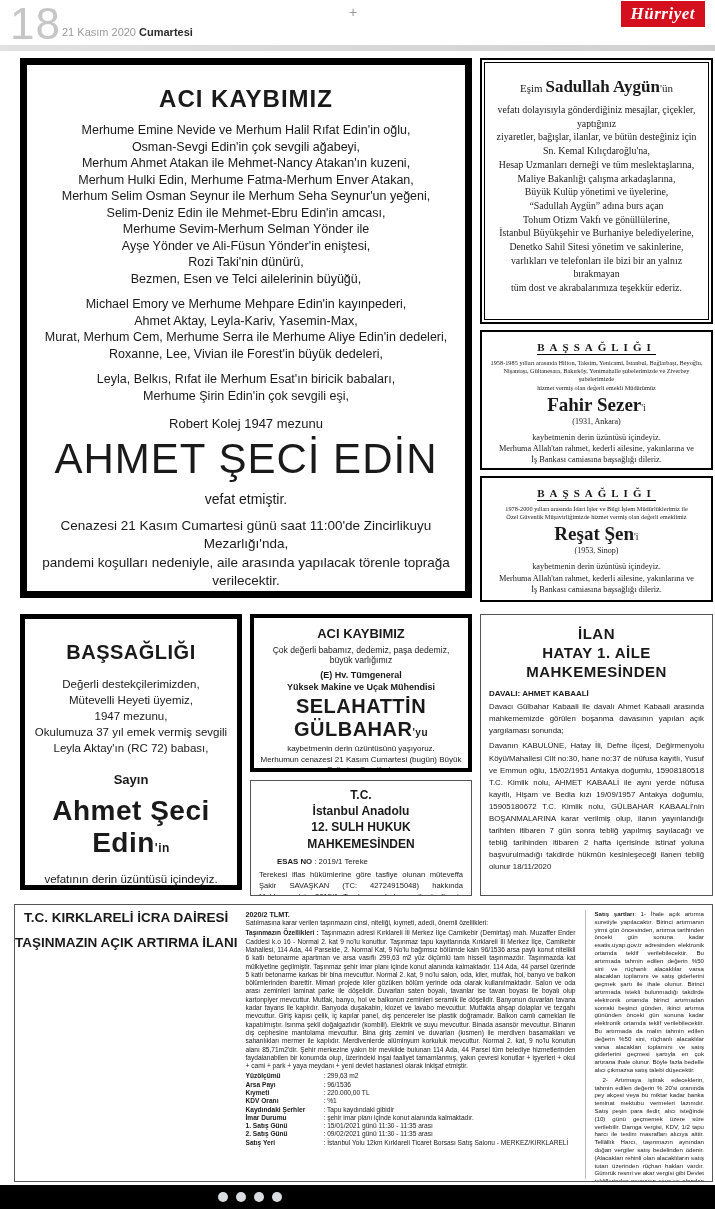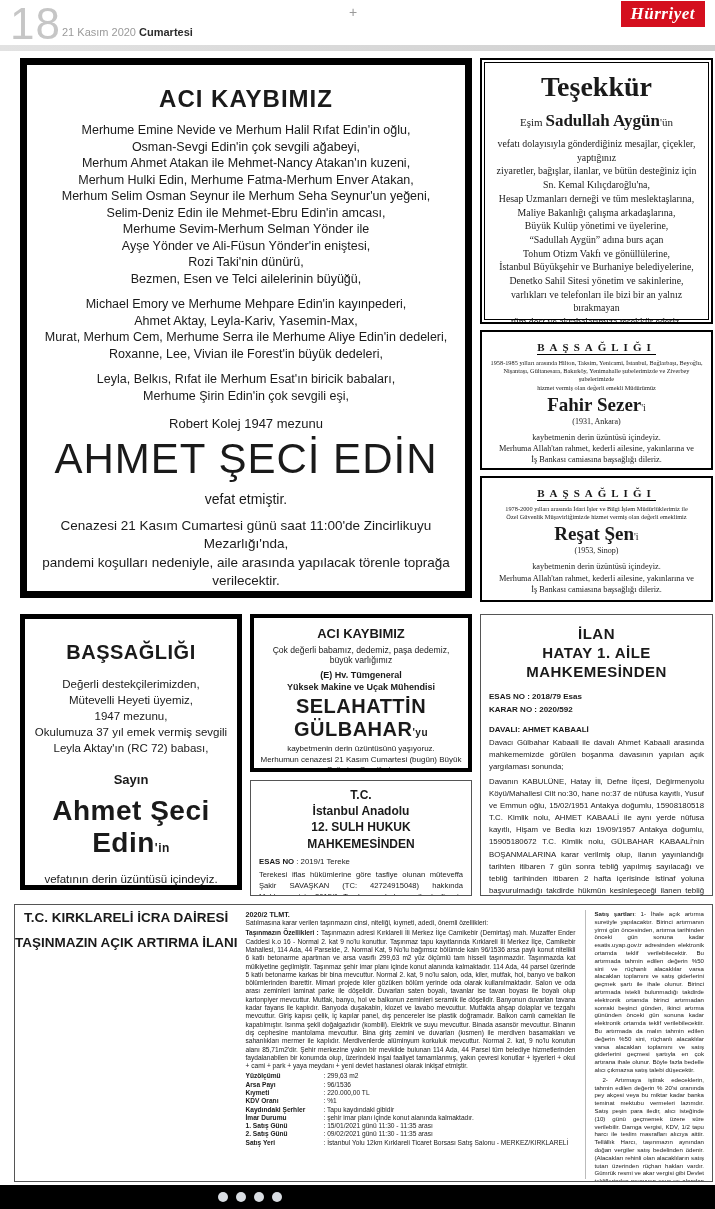--- a/index.html
+++ b/index.html
@@ -137,21 +137,20 @@
   <div class="alumni">Robert Kolej 1947 mezunu</div>
   <div class="deadname">AHMET ŞECİ EDİN</div>
   <div class="vefat">vefat etmiştir.</div>
   <div class="funeral multiline">Cenazesi 21 Kasım Cumartesi günü saat 11:00'de Zincirlikuyu Mezarlığı'nda,
 pandemi koşulları nedeniyle, aile arasında yapılacak törenle toprağa verilecektir.</div>
 
 </div>
 
 <div class="abs tesekkur" style="left:480px;top:58px;width:233px;height:266px;">
   <div class="inner center">
-    <div class="title">Teşekkür</div>
     <div class="salut">
       <span>Eşim</span>
       <span class="bigname">Sadullah Aygün</span><span>'ün</span>
     </div>
     <div class="tkbody multiline">vefatı dolayısıyla gönderdiğiniz mesajlar, çiçekler, yaptığınız
 ziyaretler, bağışlar, ilanlar, ve bütün desteğiniz için
 Sn. Kemal Kılıçdaroğlu'na,
 Hesap Uzmanları derneği ve tüm meslektaşlarına,
 Maliye Bakanlığı çalışma arkadaşlarına,
 Büyük Kulüp yönetimi ve üyelerine,
@@ -227,36 +226,34 @@
 Mekanın cennet olsun, nur içinde yat. Seni çok seviyoruz.</div>
 
 </div>
 
 <div class="abs notice" style="left:250px;top:780px;width:222px;height:116px;">
   <div class="pad center">
     <div class="court-head multiline">T.C.
 İstanbul Anadolu
 12. SULH HUKUK
 MAHKEMESİNDEN</div>
-    <div class="esasrow" style="text-align:left;">
+    <div class="esasrow" style="text-align:left;margin-left:18px;">
       <span style="font-weight:bold;">ESAS NO</span>
       <span>: 2019/1 Tereke</span>
     </div>
     <div class="court-body">Terekesi iflas hükümlerine göre tasfiye olunan müteveffa Şakir SAVAŞKAN (TC: 42724915048) hakkında Mahkememizin 2015/1 Tereke sayılı kararı ile tasfiyenin kapatılmasına karar verilmiş olup, İİK 166, 254 maddeleri gereği ilan ve tebliğ olunur.</div>
   </div>
 
 </div>
 
 <div class="abs notice" style="left:480px;top:614px;width:233px;height:282px;">
   <div class="pad center">
     <div class="hatay-head multiline">İLAN
 HATAY 1. AİLE
 MAHKEMESİNDEN</div>
-    <div class="hatay-esas multiline">ESAS NO     : 2018/79 Esas
-KARAR NO : 2020/592</div>
     <div class="hatay-davali">DAVALI: AHMET KABAALİ</div>
     <div class="hatay-body">Davacı Gülbahar Kabaali ile davalı Ahmet Kabaali arasında mahkememizde görülen boşanma davasının yapılan açık yargılaması sonunda;</div>
     <div class="hatay-body">Davanın KABULÜNE, Hatay İli, Defne İlçesi, Değirmenyolu Köyü/Mahallesi Cilt no:30, hane no:37 de nüfusa kayıtlı, Yusuf ve Emmun oğlu, 15/02/1951 Antakya doğumlu, 15908180518 T.C. Kimlik nolu, AHMET KABAALİ ile aynı yerde nüfusa kayıtlı, Hişam ve Bedia kızı 19/09/1957 Antakya doğumlu, 15905180672 T.C. Kimlik nolu, GÜLBAHAR KABAALİ'nin BOŞANMALARINA karar verilmiş olup, ilanın yayınlandığı tarihten itibaren 7 gün sonra tebliğ yapılmış sayılacağı ve tebliğ tarihinden itibaren 2 hafta içerisinde istinaf yoluna başvurulmadığı takdirde hükmün kesinleşeceği ilanen tebliğ olunur 18/11/2020</div>
   </div>
 
 </div>
 
 <div class="abs auction" style="left:14px;top:904px;width:699px;height:278px;">
   <div class="center">
     <div class="auc-title">T.C. KIRKLARELİ İCRA DAİRESİ</div>

